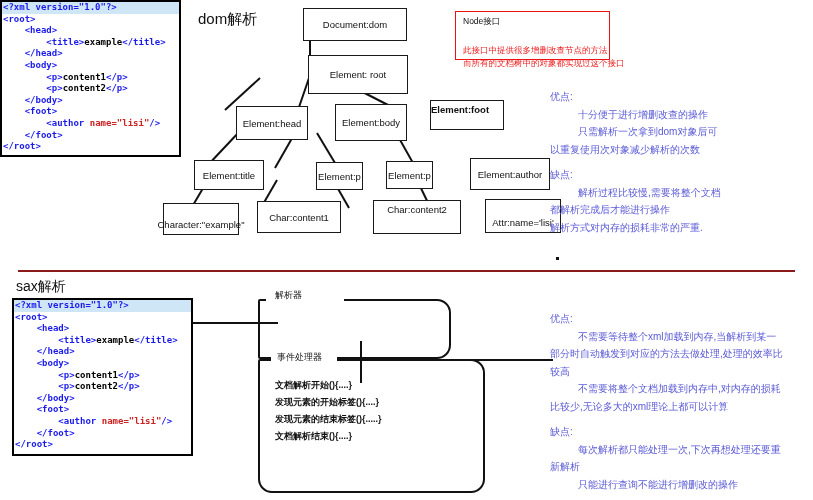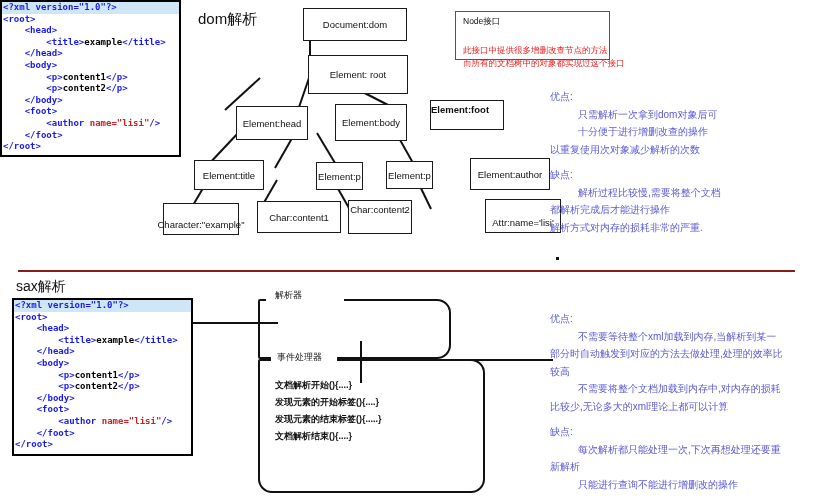--- a/index.html
+++ b/index.html
@@ -175,34 +175,34 @@
 <div class="node abs" style="left:316px;top:162px;width:47px;height:28px;">Element:p</div>
 
 <div class="node abs" style="left:386px;top:161px;width:47px;height:28px;">Element:p</div>
 
 <div class="node abs" style="left:470px;top:158px;width:80px;height:32px;">Element:author</div>
 
 <div class="node abs botalign" style="left:163px;top:203px;width:76px;height:32px;">Character:"example"</div>
 
 <div class="node abs" style="left:257px;top:201px;width:84px;height:32px;">Char:content1</div>
 
-<div class="node abs topalign" style="left:348px;top:200px;width:64px;height:34px;">Char:content2</div>
+<div class="node abs topalign" style="left:373px;top:200px;width:88px;height:34px;">Char:content2</div>
 
 <div class="node abs botalign" style="left:485px;top:199px;width:76px;height:34px;">Attr:name='lisi'</div>
 
 <div class="redbox abs" style="left:455px;top:11px;width:155px;height:49px;">
   <div class="hd">Node接口</div>
   <div class="bd">此接口中提供很多增删改查节点的方法</div>
   <div class="bd">而所有的文档树中的对象都实现过这个接口</div>
 </div>
 
 <div class="prose abs" style="left:550px;top:88px;">
   <div class="hdl">优点:</div>
+  <p>十分便于进行增删改查的操作</p>
   <p>只需解析一次拿到dom对象后可</p>
-  <p>十分便于进行增删改查的操作</p>
   <p class="noind">以重复使用次对象减少解析的次数</p>
 </div>
 
 <div class="prose abs" style="left:550px;top:166px;">
   <div class="hdl">缺点:</div>
   <p>解析过程比较慢,需要将整个文档</p>
   <p class="noind">都解析完成后才能进行操作</p>
   <p class="noind">解析方式对内存的损耗非常的严重.</p>
 </div>
 

